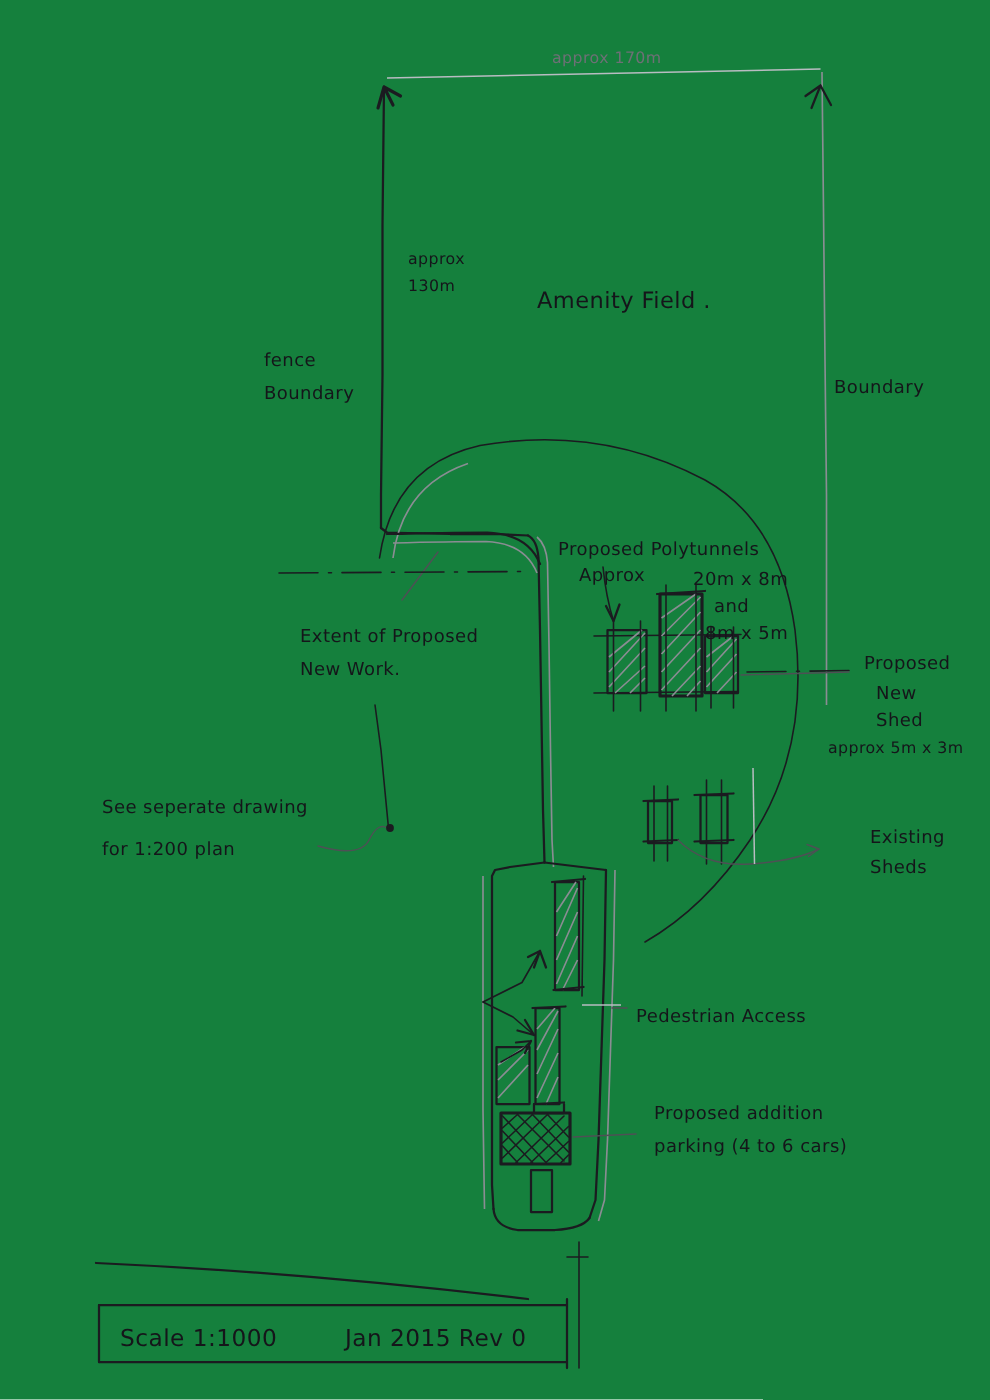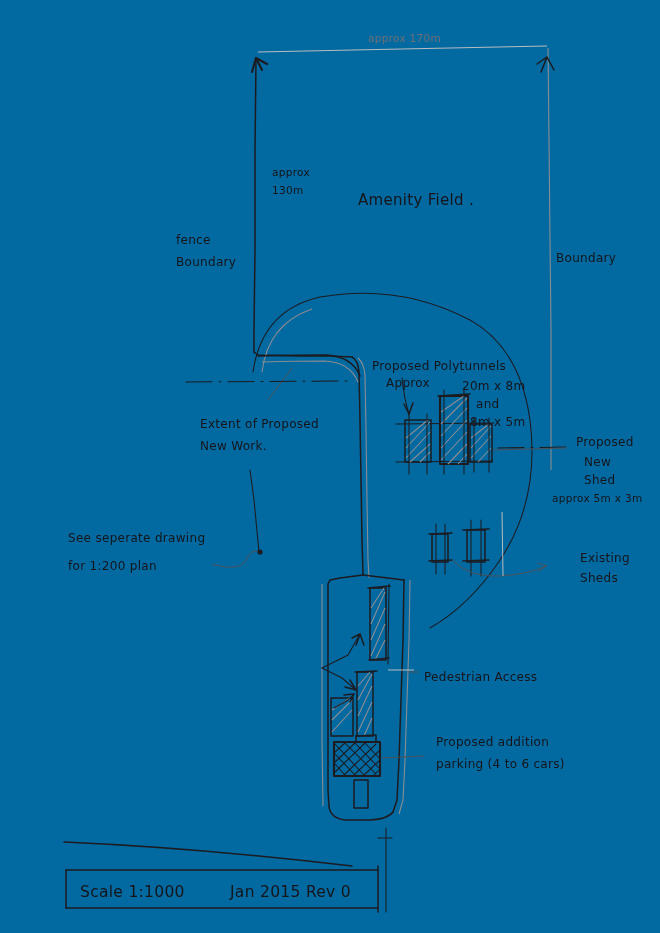--- a/index.html
+++ b/index.html
@@ -5,21 +5,21 @@
 <style>
   html, body {
     margin: 0;
     padding: 0;
     background: #ffffff;
   }
   #sheet {
     position: relative;
     width: 660px;
     height: 933px;
-    background: #0369a1;
+    background: #15803d;
     overflow: hidden;
     font-family: "DejaVu Sans", sans-serif;
   }
   #sheet svg {
     position: absolute;
     top: 0; left: 0;
     width: 660px;
     height: 933px;
   }
   .hand {

